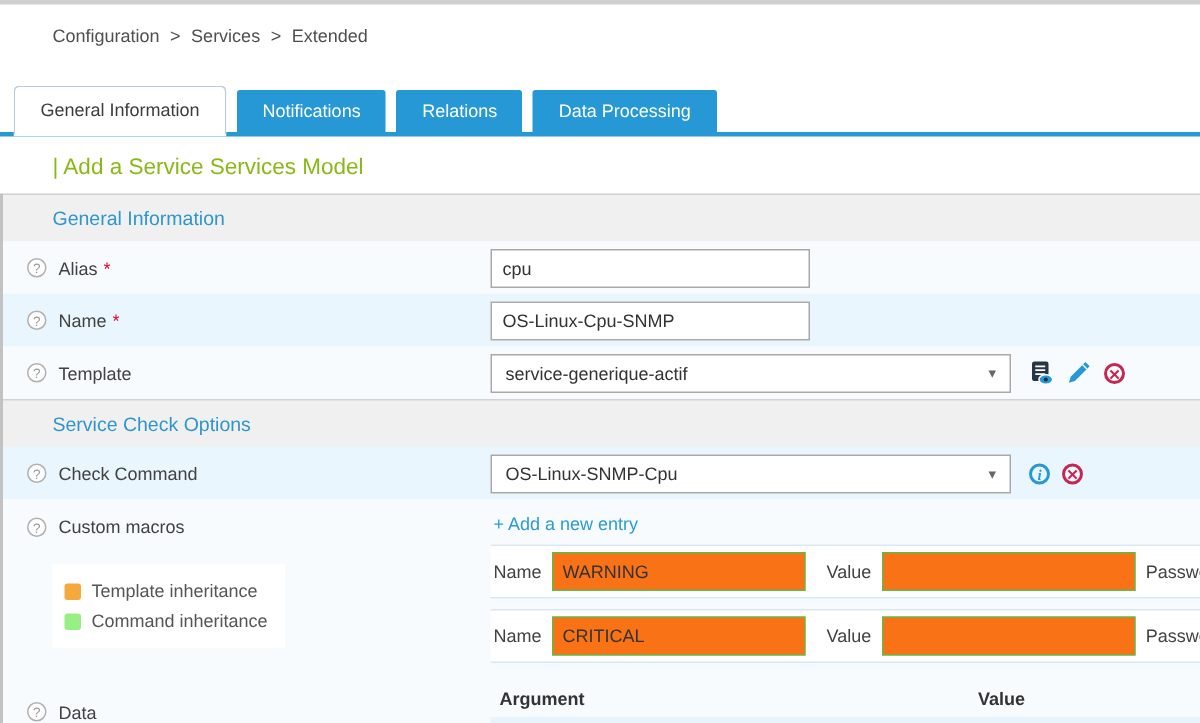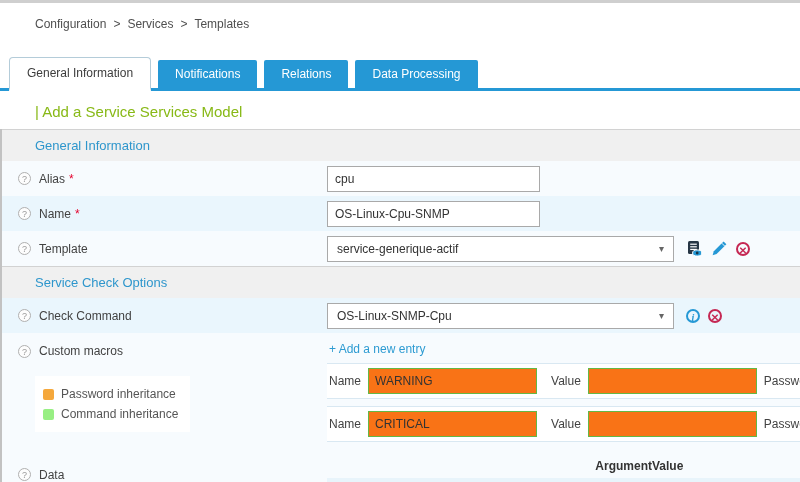--- a/index.html
+++ b/index.html
@@ -98,31 +98,31 @@
     background: #fff; border-top: 1px solid #d9e8f2; border-bottom: 1px solid #d9e8f2;
     padding: 4px 0 4px 2px; margin-bottom: 7px; font-size: 12px; color: #424242;
   }
   input.macro {
     width: 172px; height: 26px; border: 1px solid #64b846; background: #f97316;
     font-size: 12px; padding: 2px 6px; color: #333; font-family: inherit;
   }
   .macro-entry .gap { width: 22px; }
 
   .args-right { flex: 1; font-size: 12px; color: #333; padding-top: 5px; }
-  .args-header { display: flex; font-weight: bold; padding: 3px 0 3px 6px; text-align: right; }
+  .args-header { display: flex; font-weight: bold; padding: 3px 0 3px 6px; }
   .args-header .col1 { width: 319px; }
   .args-empty { background: #e8f4fb; padding: 3px 0 4px 6px; margin-top: 2px; font-weight: normal; }
 </style>
 </head>
 <body>
 
 <div class="topbar"></div>
 
 <div class="breadcrumb">
-  <span class="crumb">Configuration</span><span class="crumb-sep">&gt;</span><span class="crumb">Services</span><span class="crumb-sep">&gt;</span><span class="crumb">Templates</span>
+  <span class="crumb">Configuration</span><span class="crumb-sep">&gt;</span><span class="crumb">Services</span><span class="crumb-sep">&gt;</span><span class="crumb">Extended</span>
 </div>
 
 <div class="tabs">
   <div class="tab active">General Information</div>
   <div class="tab">Notifications</div>
   <div class="tab">Relations</div>
   <div class="tab">Data Processing</div>
 </div>
 
 <div class="page-title">| Add a Service Services Model</div>
@@ -202,21 +202,21 @@
 
   <div class="row row-tall bg-light">
     <div class="label-cell" style="flex-direction: column; align-items: flex-start; padding-left: 0;">
       <div style="display:flex; align-items:center; padding-left:16px;">
         <span class="help-icon">?</span>
         <span>Custom macros</span>
       </div>
       <div class="legend-box">
         <div class="legend-row">
           <span class="swatch" style="background-color: rgb(245, 168, 60);"></span>
-          <span>Password inheritance</span>
+          <span>Template inheritance</span>
         </div>
         <div class="legend-row">
           <span class="swatch" style="background-color: rgb(152, 239, 131);"></span>
           <span>Command inheritance</span>
         </div>
       </div>
     </div>
     <div class="macros-right">
       <div class="add-link">+ Add a new entry</div>
       <div class="macro-entry">

